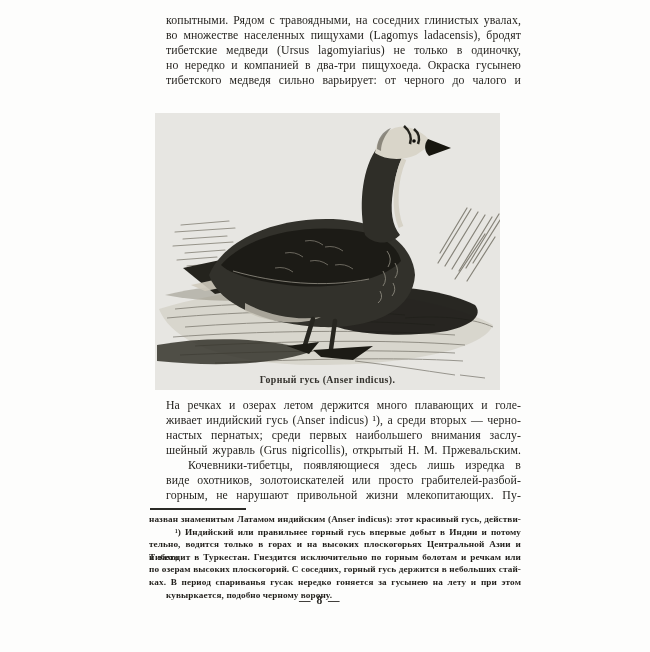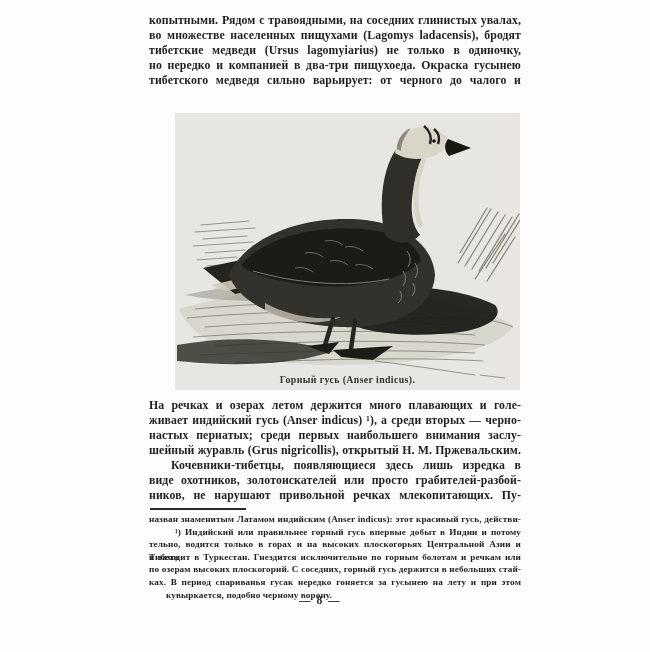--- a/index.html
+++ b/index.html
@@ -8,31 +8,31 @@
     width: 650px; height: 652px;
     background: #fdfdfc;
     overflow: hidden;
     font-family: "Liberation Serif", "DejaVu Serif", serif;
     color: #211f1b;
   }
   .col { position: absolute; left: 149px; width: 372px; }
   .para1 { top: 13px; }
   .bodytext { top: 398px; }
   .tline {
-    font-size: 11.8px; font-weight: 700;
+    font-size: 11.8px; font-weight: 400;
     line-height: 15px; height: 15px;
     text-align: justify; text-align-last: justify;
     letter-spacing: 0.1px;
+    margin-left: 17px;
   }
   .tline.indent { text-indent: 22px; }
   .figure {
     position: absolute; left: 155px; top: 113px;
     width: 345px; height: 277px;
     background: #e7e6e2;
-    margin-left: 20px;
   }
   .figure svg { display: block; width: 345px; height: 277px; }
   .caption {
     position: absolute; left: 0; right: 0; bottom: 5px;
     text-align: center;
     font-size: 9.8px; font-weight: 700;
     letter-spacing: 0.4px; color: #33312c;
   }
   .rule {
     position: absolute; left: 150px; top: 508px;
@@ -153,21 +153,21 @@
     <div class="caption">Горный гусь (Anser indicus).</div>
   </div>
 
   <div class="col bodytext">
     <div class="tline">На речках и озерах летом держится много плавающих и голе-</div>
     <div class="tline">живает индийский гусь (Anser indicus) ¹), а среди вторых — черно-</div>
     <div class="tline">настых пернатых; среди первых наибольшего внимания заслу-</div>
     <div class="tline">шейный журавль (Grus nigricollis), открытый Н. М. Пржевальским.</div>
     <div class="tline indent">Кочевники-тибетцы, появляющиеся здесь лишь изредка в</div>
     <div class="tline">виде охотников, золотоискателей или просто грабителей-разбой-</div>
-    <div class="tline">ников, не нарушают привольной речках млекопитающих. Пу-</div>
+    <div class="tline">горным, не нарушают привольной жизни млекопитающих. Пу-</div>
   </div>
 
   <div class="rule"></div>
 
   <div class="col footnote">
     <div class="fline">назван знаменитым Латамом индийским (Anser indicus): этот красивый гусь, действи-</div>
     <div class="fline indent">¹) Индийский или правильнее горный гусь впервые добыт в Индии и потому</div>
     <div class="fline">тельно, водится только в горах и на высоких плоскогорьях Центральной Азии и Тибета</div>
     <div class="fline">и заходит в Туркестан. Гнездится исключительно по горным болотам и речкам или</div>
     <div class="fline">по озерам высоких плоскогорий. С соседних, горный гусь держится в небольших стай-</div>

